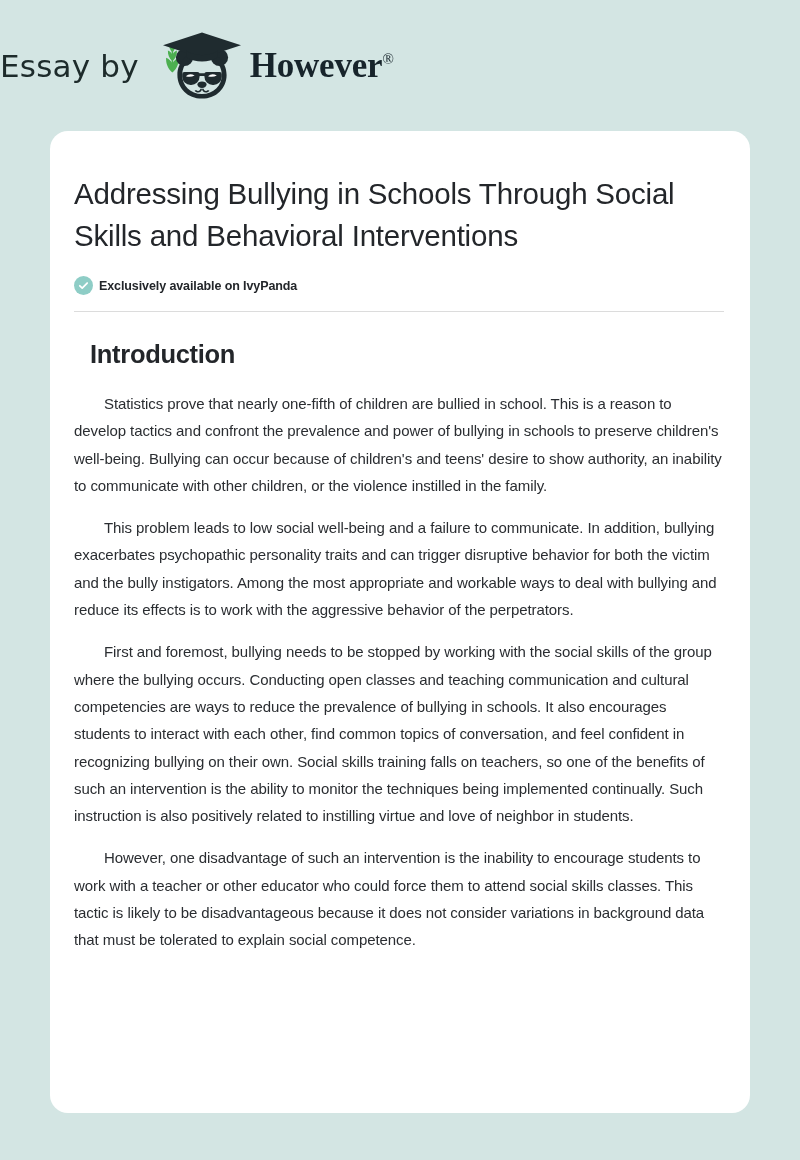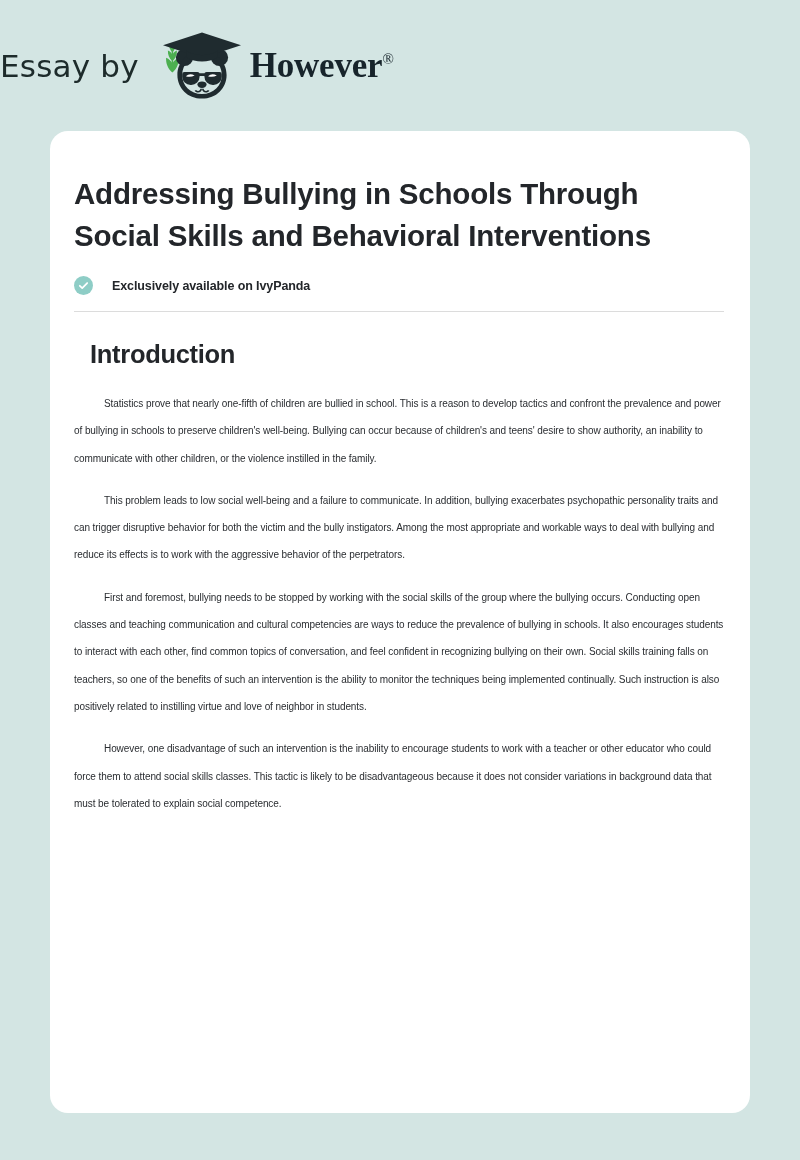--- a/index.html
+++ b/index.html
@@ -68,31 +68,31 @@
   }
   .paper-inner {
     padding: 0 0 0 0;
   }
 
   .doc-title {
     margin: 0;
     font-family: "Liberation Sans", sans-serif;
     font-size: 29.5px;
     line-height: 41.5px;
-    font-weight: 700;
+    font-weight: 400;
     color: #23262a;
     letter-spacing: -0.2px;
     max-width: 650px;
   }
 
   .exclusive-row {
     display: flex;
     align-items: center;
     margin-top: 20px;
-    gap: 19px;
+    gap: 6px;
   }
   .check-badge {
     width: 19px;
     height: 19px;
     border-radius: 50%;
     background: #8ecdc6;
     flex: 0 0 auto;
     display: flex;
     align-items: center;
     justify-content: center;
@@ -119,21 +119,21 @@
     font-size: 25.5px;
     line-height: 32px;
     font-weight: 700;
     color: #23262a;
     letter-spacing: -0.3px;
   }
 
   .body-text {
     margin: 30px 0 0 0;
     font-family: "Liberation Sans", sans-serif;
-    font-size: 10px;
+    font-size: 15px;
     line-height: 27.3px;
     color: #2a2d31;
     text-indent: 30px;
     max-width: 652px;
     letter-spacing: -0.08px;
     text-align: left;
   }
   .body-text + .body-text { margin-top: 15px; }
   .section-heading + .body-text { margin-top: 20px; }
 </style>

